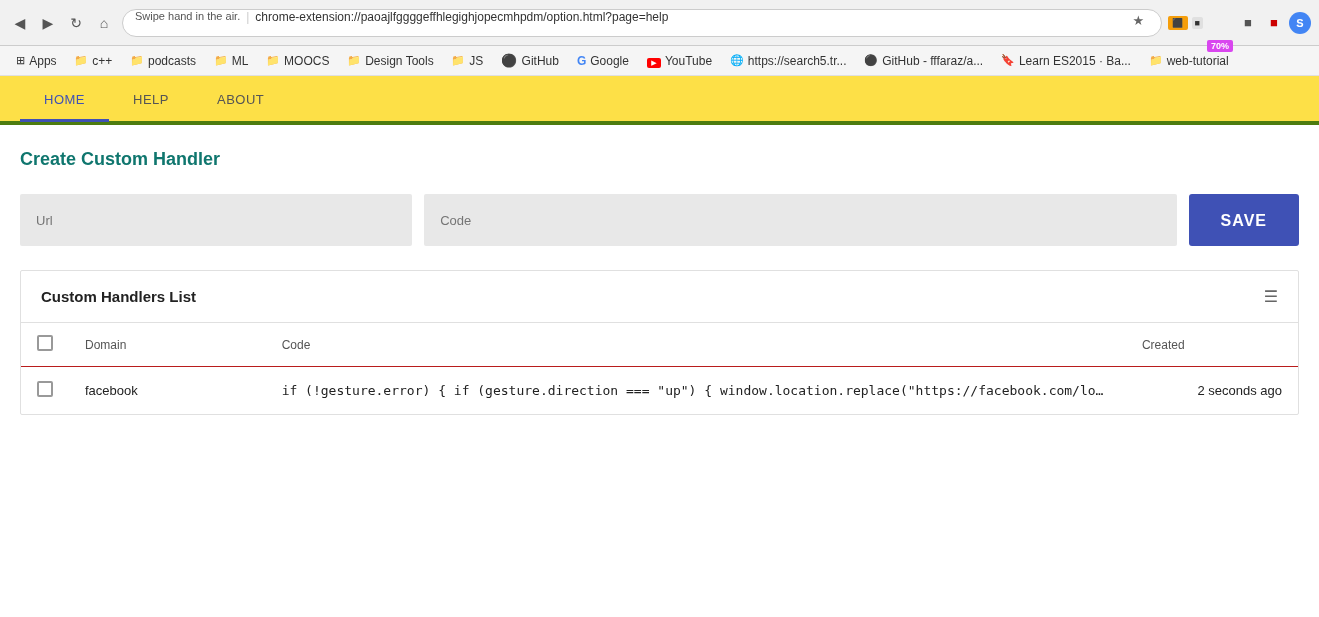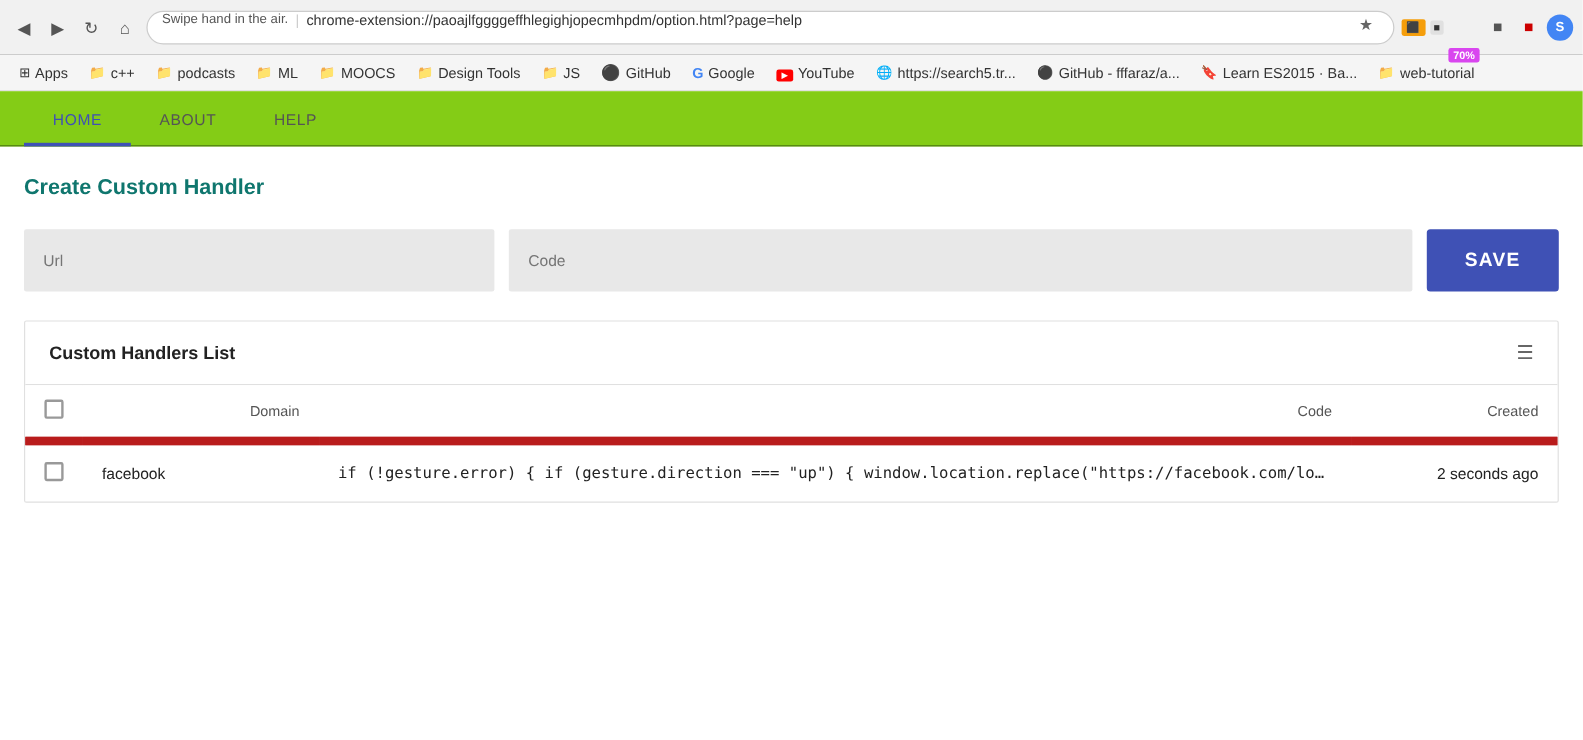--- a/index.html
+++ b/index.html
@@ -128,24 +128,24 @@
     }
 
     
     .page-content {
       background: #fff;
       min-height: calc(617px - 76px);
     }
 
     
     .tabs-bar {
-      border-bottom: 1px solid #4d7c0f;
+      border-bottom: 4px solid #4d7c0f;
       display: flex;
       padding: 0 20px;
-      background: #84cc16;
+      background: #fde047;
     }
     .tab-item {
       padding: 16px 24px 12px;
       cursor: pointer;
       font-size: 13px;
       color: #555;
       border-bottom: 3px solid transparent;
       margin-bottom: -1px;
       letter-spacing: 0.5px;
     }
@@ -223,26 +223,26 @@
       font-size: 16px;
       cursor: pointer;
     }
 
     
     .handlers-table {
       width: 100%;
       border-collapse: collapse;
     }
     .handlers-table th {
-      text-align: right;
+      text-align: left;
       padding: 12px 16px;
       font-size: 12px;
       color: #555;
       font-weight: 500;
-      border-bottom: 7px solid #b91c1c;
+      border-bottom: 1px solid #b91c1c;
       background: #fff;
     }
     .handlers-table td {
       padding: 14px 16px;
       font-size: 13px;
       color: #222;
       border-bottom: 1px solid #f0f0f0;
       vertical-align: middle;
     }
     .handlers-table tr:last-child td {
@@ -370,22 +370,22 @@
   <div class="bookmark-item">
     <span class="bookmark-icon bookmark-folder-icon">📁</span>
     <span>web-tutorial</span>
   </div>
 </div>
 
 <div class="page-content">
 
   <div class="tabs-bar">
     <div class="tab-item active">HOME</div>
+    <div class="tab-item">HELP</div>
     <div class="tab-item">ABOUT</div>
-    <div class="tab-item">HELP</div>
   </div>
 
   <div class="main-area">
 
     <div class="section-title">Create Custom Handler</div>
 
     <div class="input-row">
       <input class="text-input url-input" type="text" placeholder="Url" style="">
       <input class="text-input code-input" type="text" placeholder="Code" style="">
       <button class="save-btn">SAVE</button>

